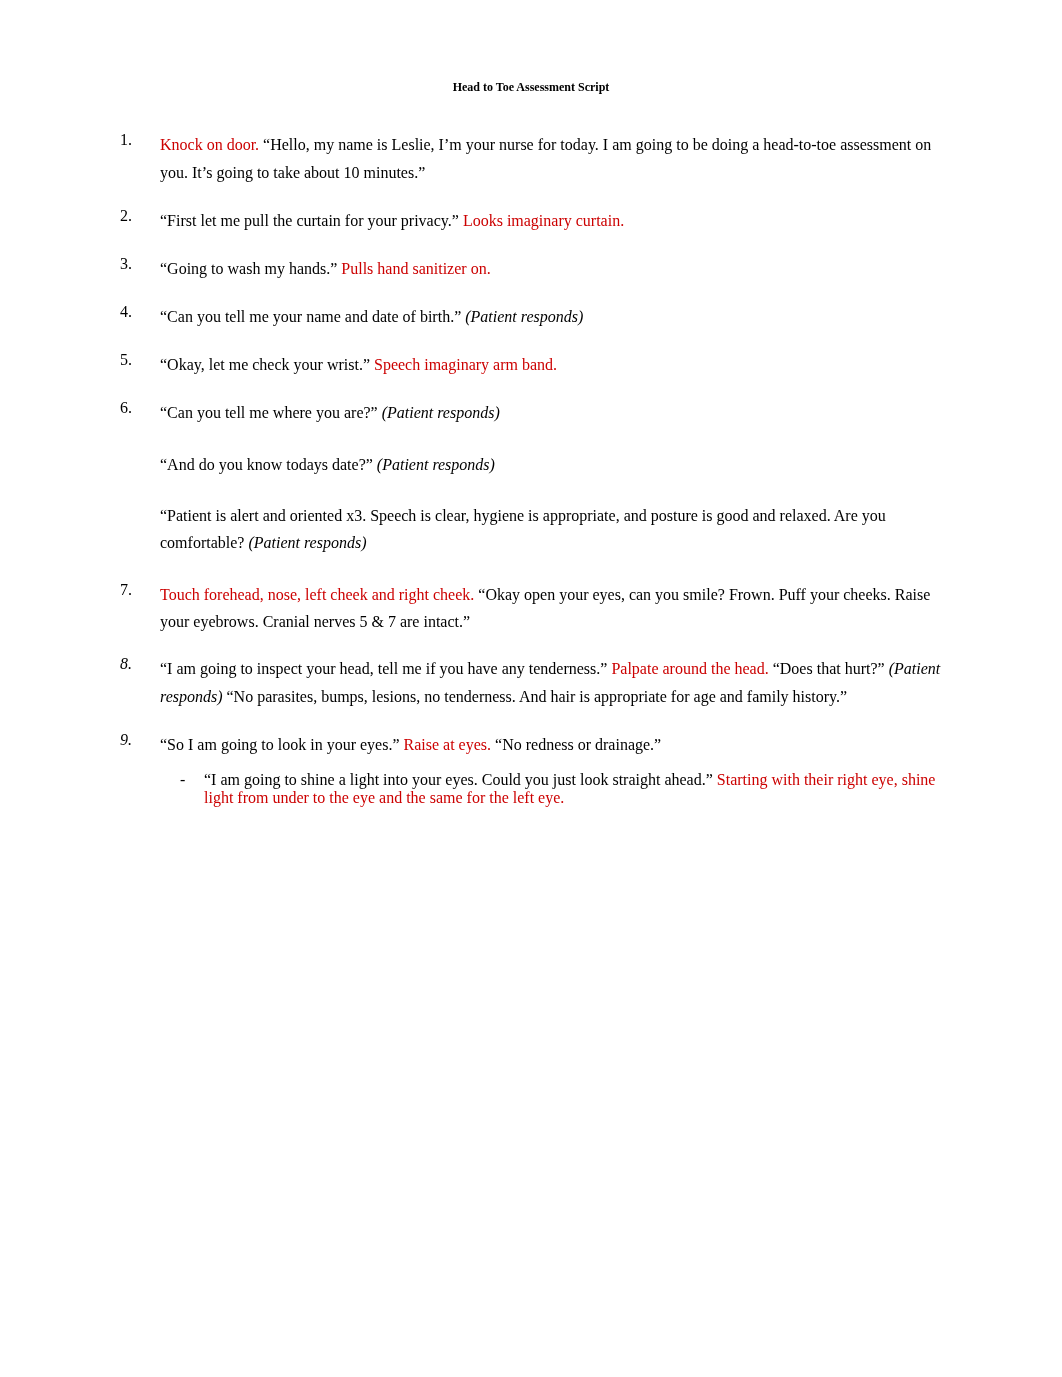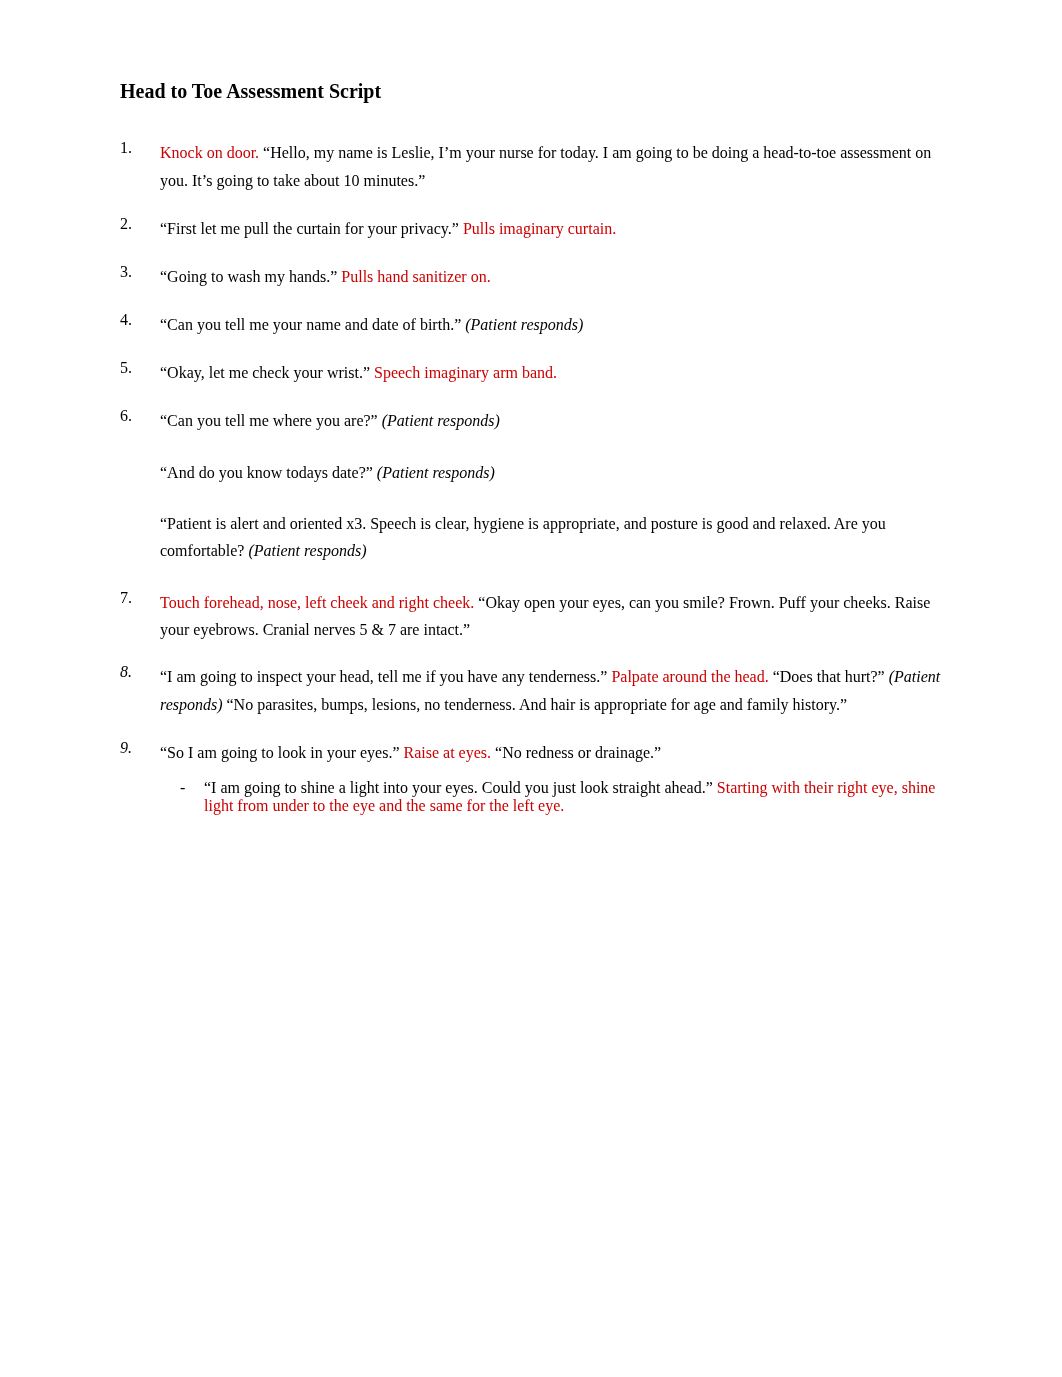--- a/index.html
+++ b/index.html
@@ -12,23 +12,23 @@
       background: #ffffff;
       font-family: "Times New Roman", Times, serif;
       font-size: 16px;
       color: #000000;
       width: 1062px;
       min-height: 1377px;
       padding: 80px 120px 80px 120px;
     }
 
     .page-title {
-      text-align: left;
+      text-align: center;
       font-weight: bold;
-      font-size: 20px;
+      font-size: 12px;
       margin-bottom: 36px;
     }
 
     .content {
       margin-top: 10px;
     }
 
     ol {
       list-style: none;
       counter-reset: main-counter;
@@ -96,21 +96,21 @@
 </head>
 <body>
 
 <div class="page-title">
   <span>Head to Toe Assessment Script</span>
 </div>
 
 <div class="content">
   <ol id="main-list">
   <li><span class="line-text"><span class="red">Knock on door.</span> “Hello, my name is Leslie, I’m your nurse for today. I am going to be doing a head-to-toe assessment on you. It’s going to take about 10 minutes.”</span></li>
-      <li><span class="line-text">“First let me pull the curtain for your privacy.” <span class="red">Pulls imaginary curtain.</span></span></li>
+      <li><span class="line-text">“First let me pull the curtain for your privacy.” <span class="red">Looks imaginary curtain.</span></span></li>
       <li><span class="line-text">“Going to wash my hands.” <span class="red">Pulls hand sanitizer on.</span></span></li>
       <li><span class="line-text">“Can you tell me your name and date of birth.” <span class="italic">(Patient responds)</span></span></li>
       <li><span class="line-text">“Okay, let me check your wrist.” <span class="red">Speech imaginary arm band.</span></span></li>
       <li><span class="line-text">“Can you tell me where you are?” <span class="italic">(Patient responds)</span></span><p class="sub-paragraph">“And do you know todays date?” <span class="italic">(Patient responds)</span></p><p class="sub-paragraph">“Patient is alert and oriented x3. Speech is clear, hygiene is appropriate, and posture is good and relaxed. Are you comfortable? <span class="italic">(Patient responds)</span></p></li>
       <li><p class="sub-paragraph"><span class="red">Touch forehead, nose, left cheek and right cheek.</span> “Okay open your eyes, can you smile? Frown. Puff your cheeks. Raise your eyebrows. Cranial nerves 5 &amp; 7 are intact.”</p></li>
       <li class="italic-num"><span class="line-text">“I am going to inspect your head, tell me if you have any tenderness.” <span class="red">Palpate around the head.</span> “Does that hurt?” <span class="italic">(Patient responds)</span> “No parasites, bumps, lesions, no tenderness. And hair is appropriate for age and family history.”</span></li>
       <li class="italic-num"><span class="line-text">“So I am going to look in your eyes.” <span class="red">Raise at eyes.</span> “No redness or drainage.”</span><ul class="sub-list">
           <li>“I am going to shine a light into your eyes. Could you just look straight ahead.” <span class="red">Starting with their right eye, shine light from under to the eye and the same for the left eye.</span></li>
         </ul></li>
     </ol>

